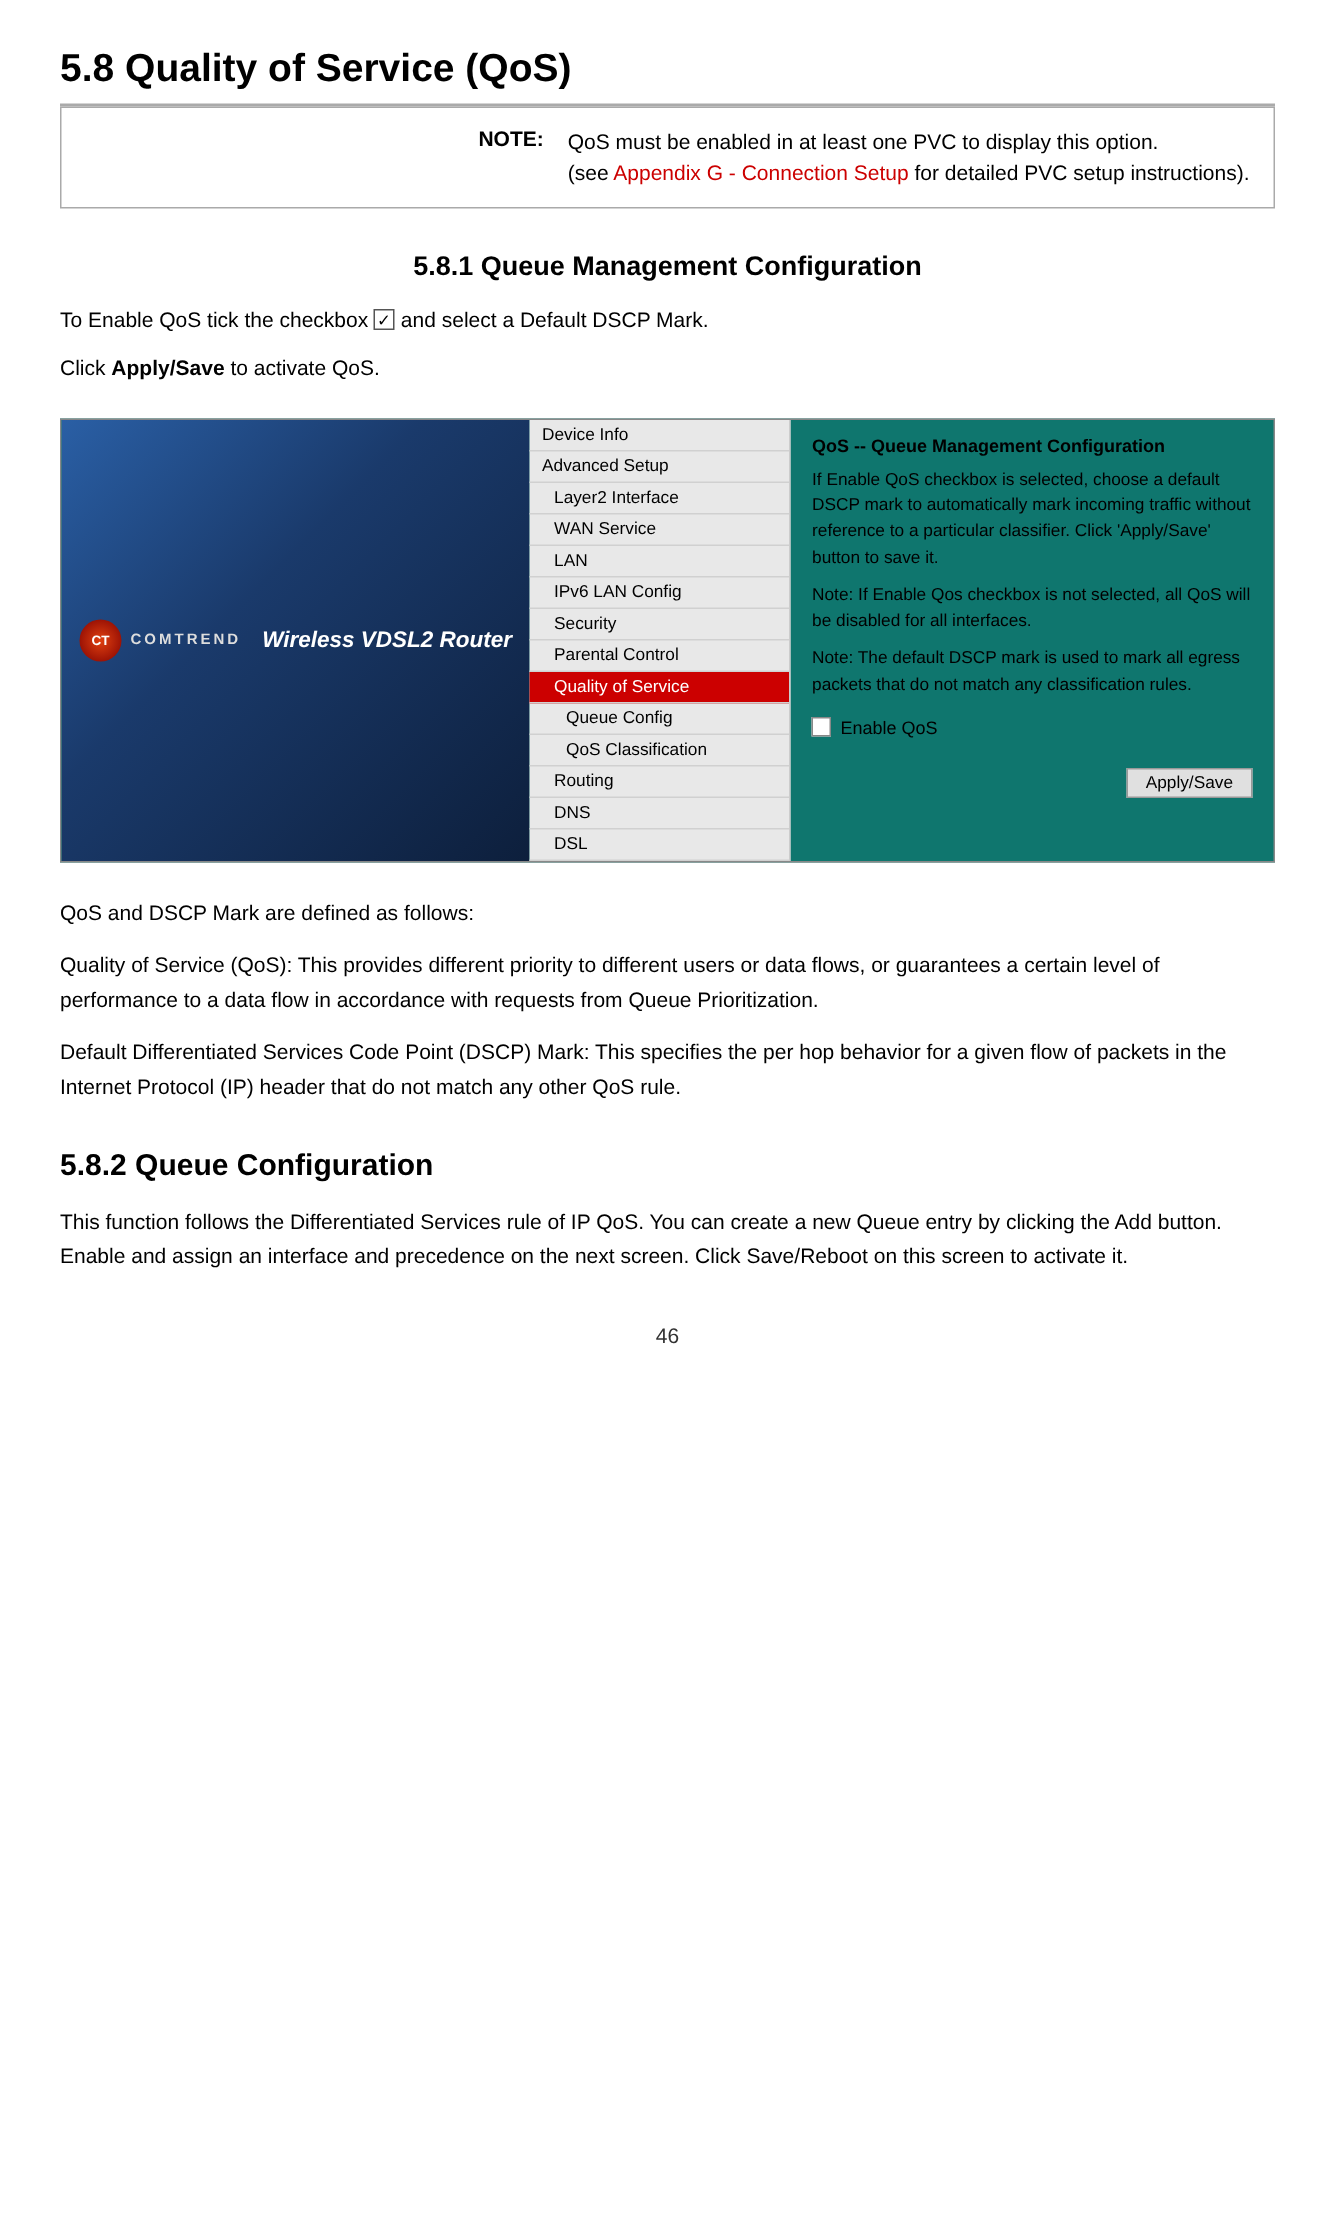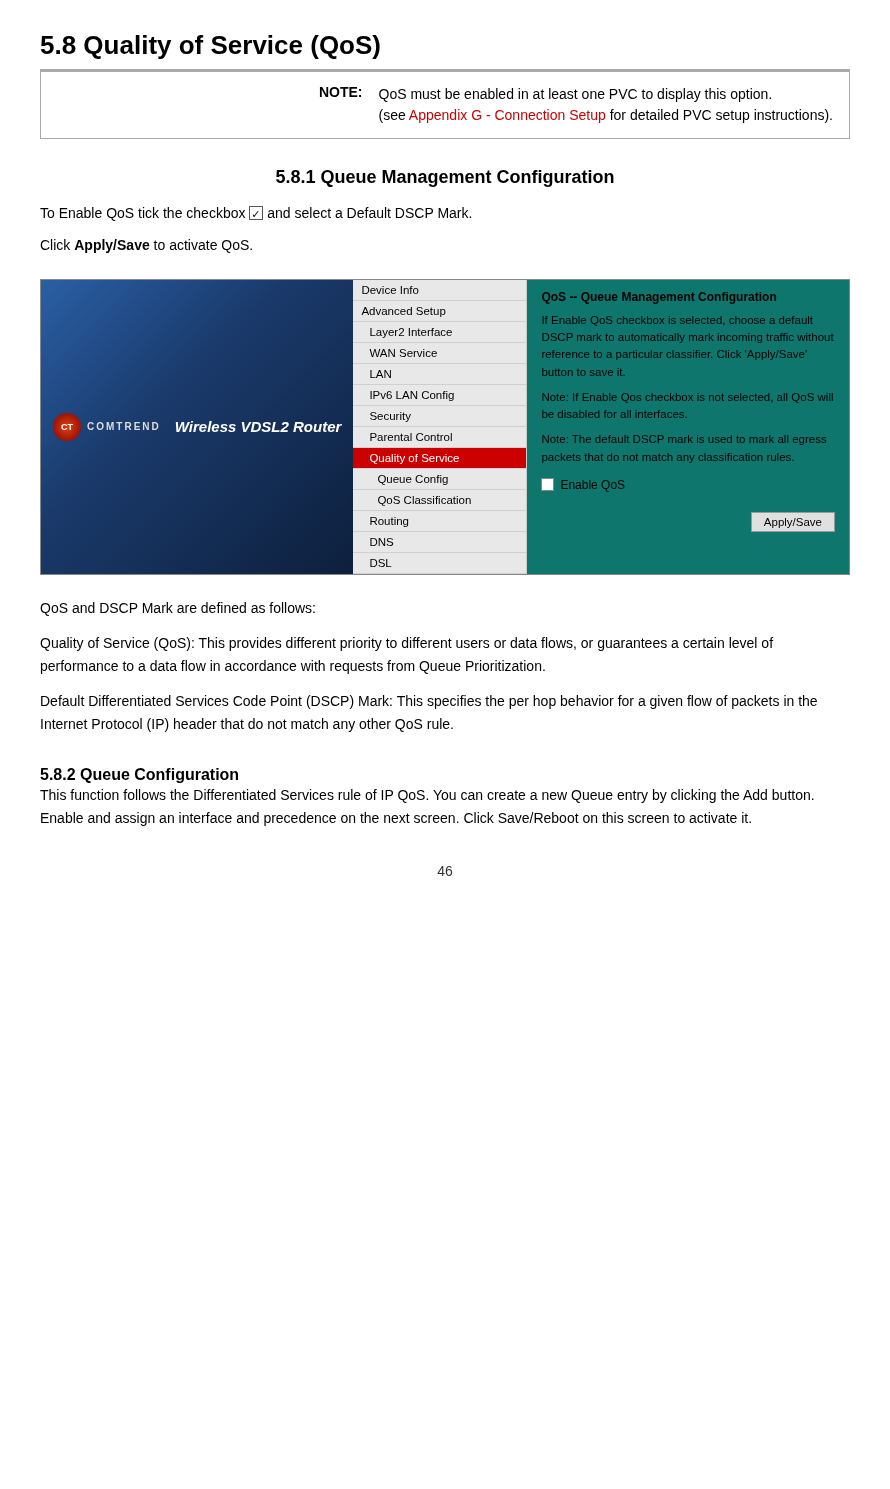--- a/index.html
+++ b/index.html
@@ -219,23 +219,24 @@
 
     .checkbox-inline::after {
       content: '✓';
       font-size: 11px;
       position: absolute;
       top: -1px;
       left: 1px;
     }
 
     h2.sub-section-heading {
-      font-size: 16px;
+      font-size: 20px;
       font-weight: bold;
       margin-top: 30px;
+      margin-bottom: 14px;
     }
 
     .page-number {
       text-align: center;
       margin-top: 33px;
       font-size: 14px;
       color: #333;
     }
   </style>
 </head>

